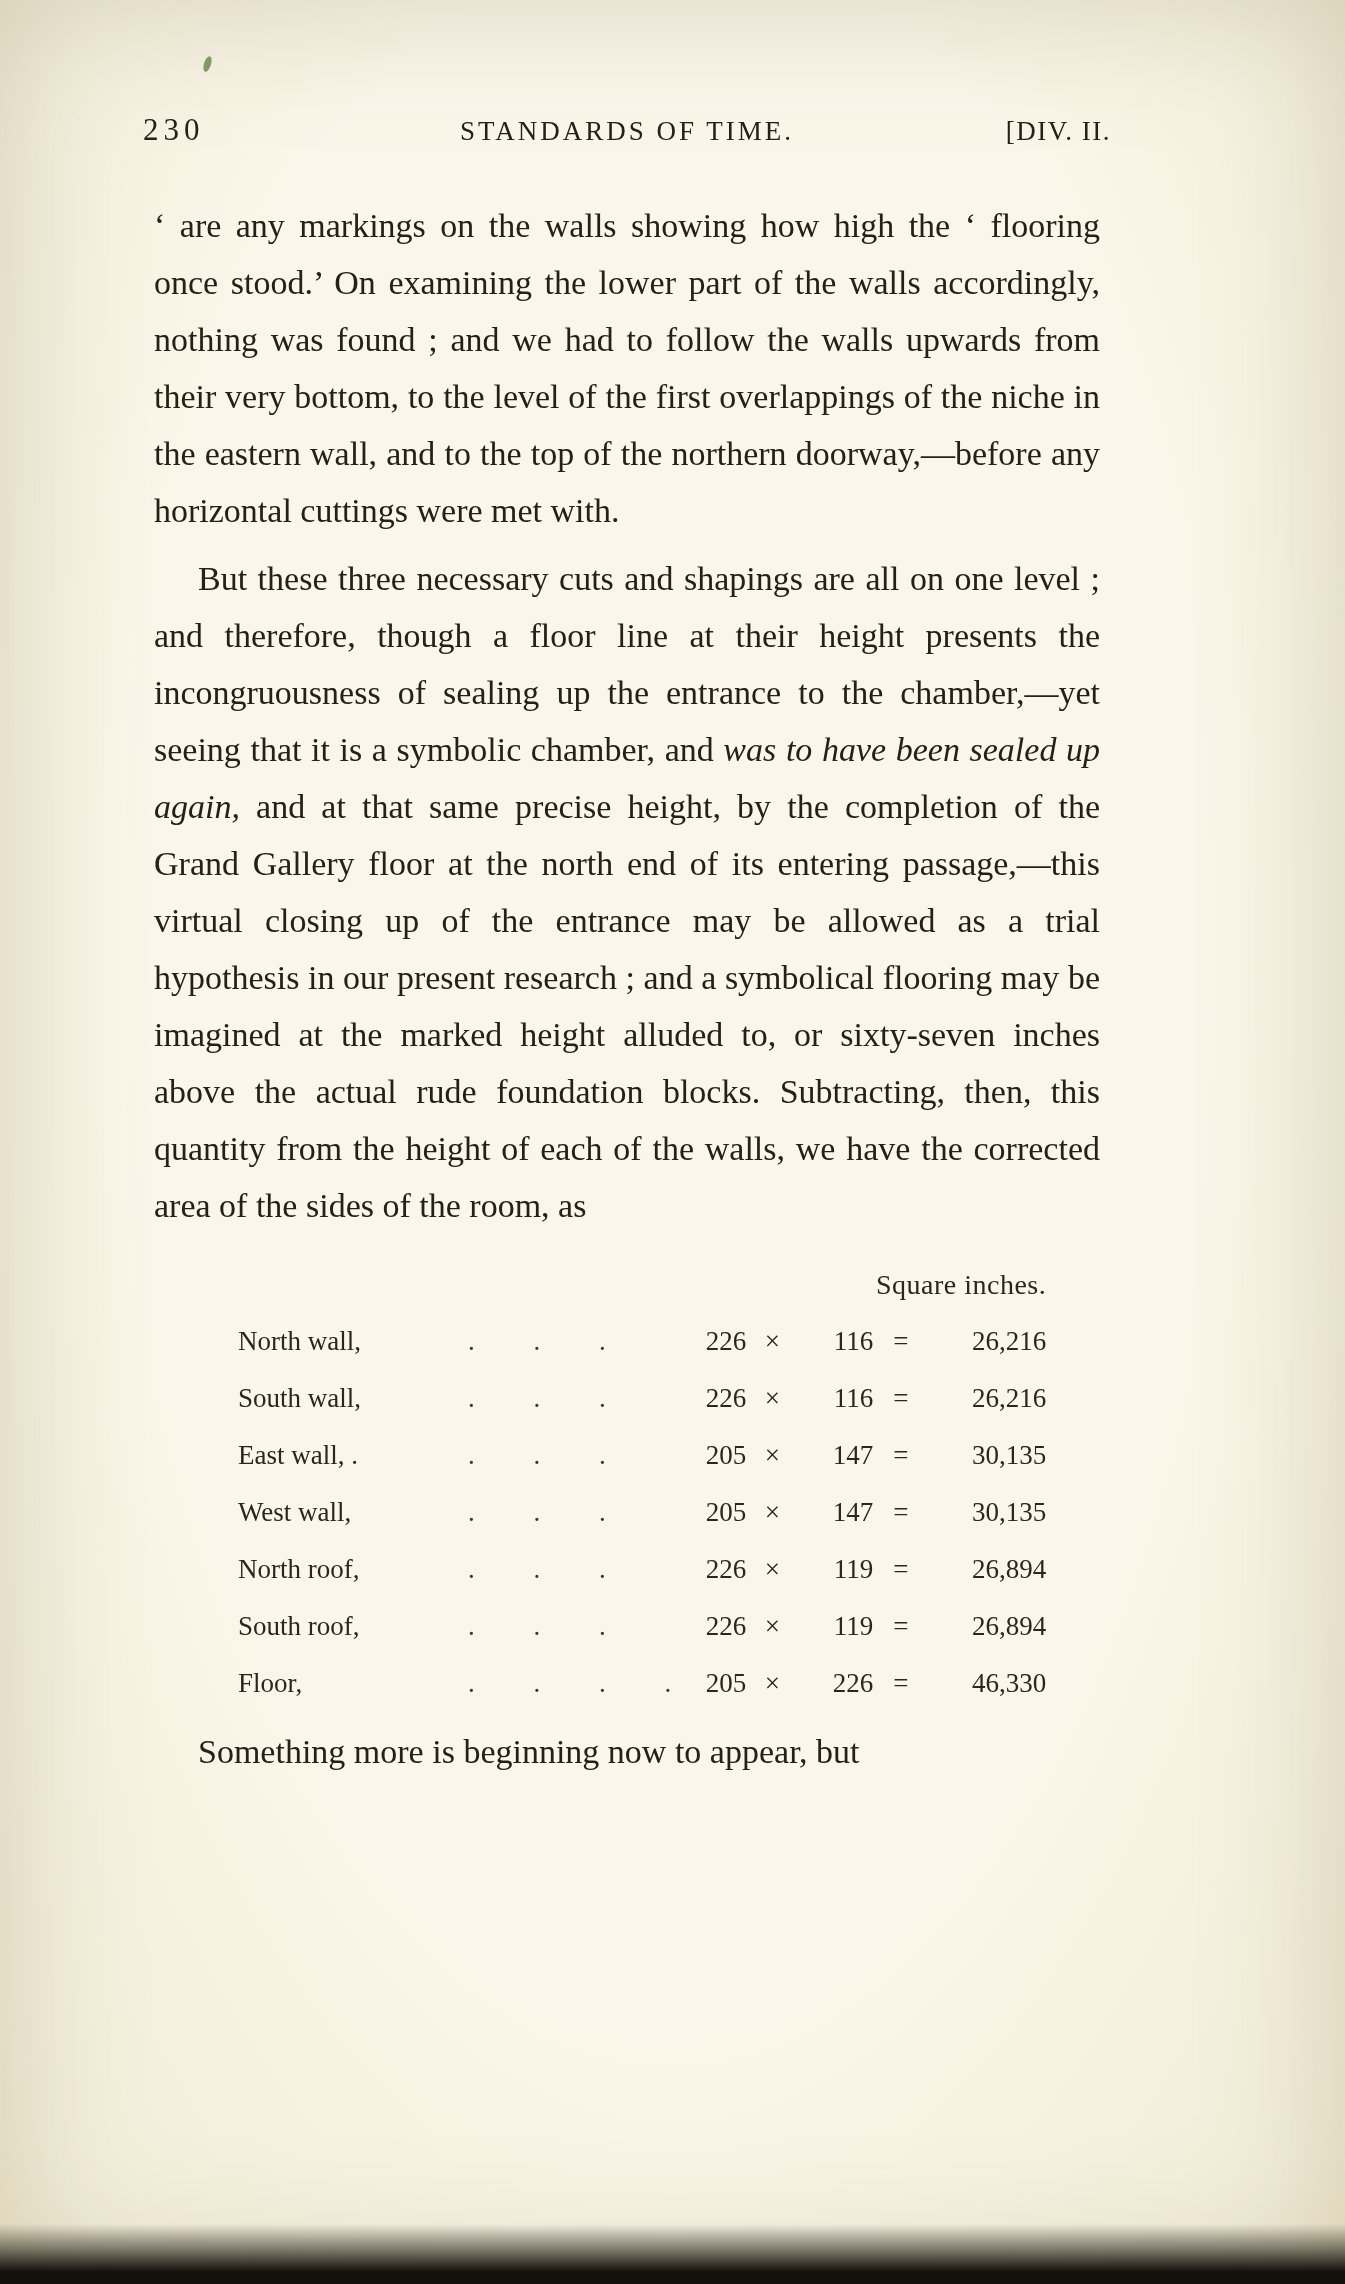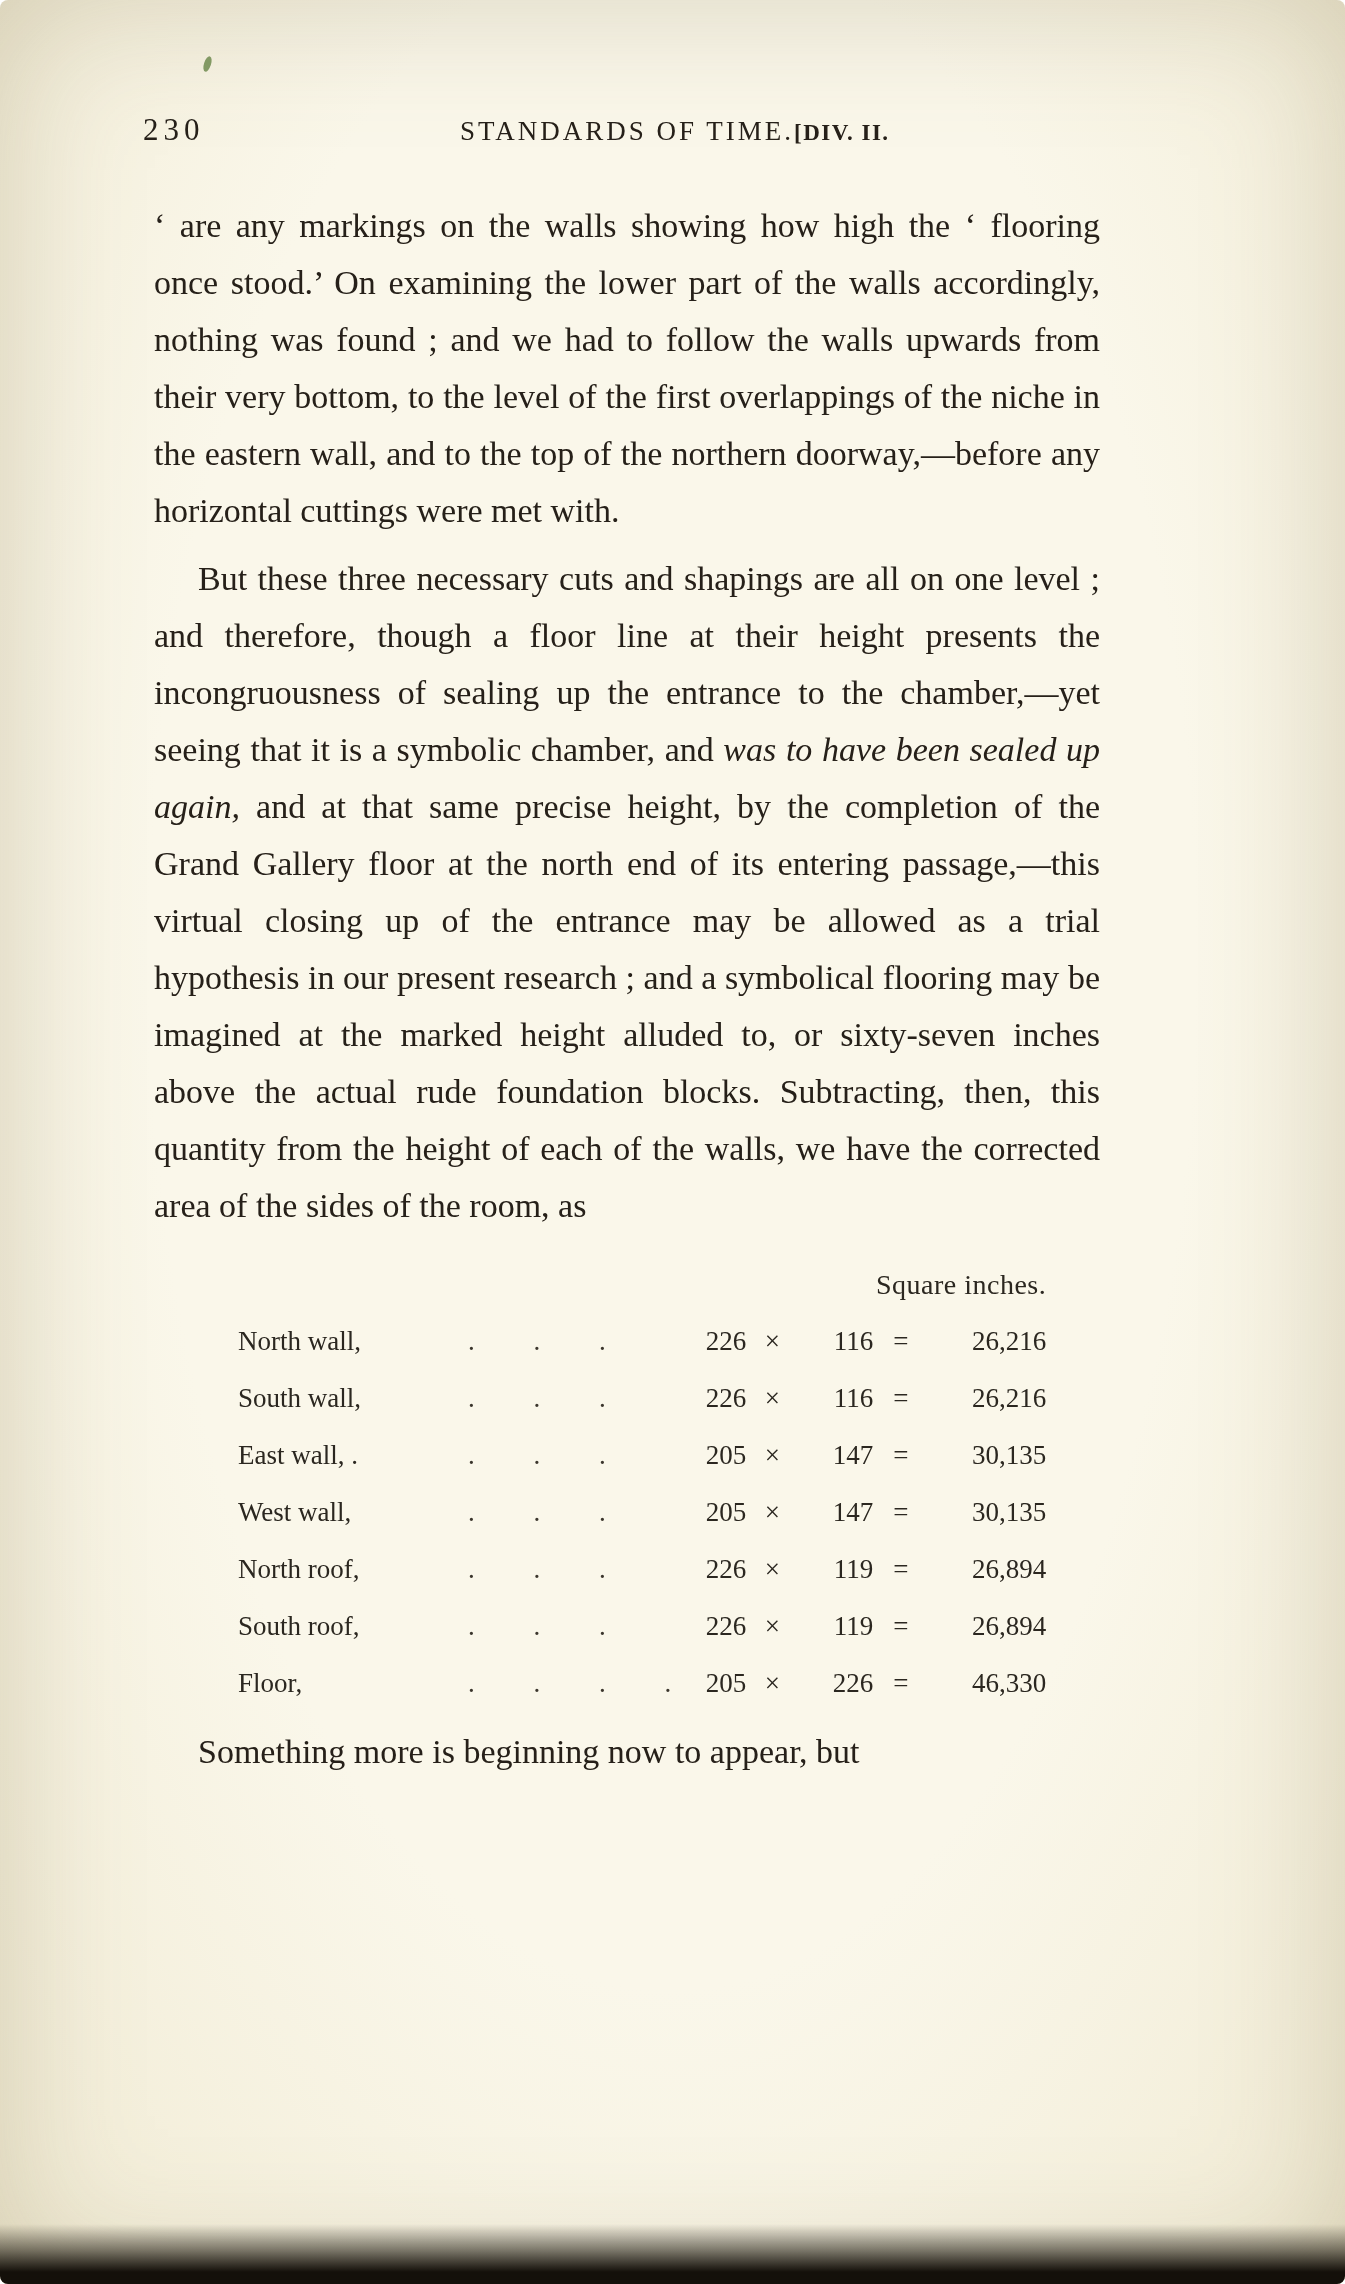--- a/index.html
+++ b/index.html
@@ -4,21 +4,20 @@
 <style>
   html, body { margin: 0; padding: 0; }
   .page {
     position: relative;
     width: 1345px;
     height: 2284px;
     background: radial-gradient(ellipse at 50% 42%, #faf7ea 55%, #f1ebd4 100%);
     font-family: "Liberation Serif", serif;
     color: #262019;
     overflow: hidden;
-    border-radius: 8px;
   }
   .vignette {
     position: absolute;
     inset: 0;
     box-shadow: inset 0 0 140px rgba(140, 125, 85, 0.30);
     pointer-events: none;
   }
   .speck {
     position: absolute;
     top: 56px;
@@ -44,24 +43,24 @@
     letter-spacing: 5px;
     text-align: left;
   }
   .running-title {
     font-size: 27px;
     font-weight: normal;
     letter-spacing: 3px;
     text-align: center;
   }
   .division {
-    font-size: 23px;
-    font-weight: bold;
+    font-size: 27px;
+    font-weight: normal;
     letter-spacing: 1.5px;
-    text-align: left;
+    text-align: right;
   }
   .text-block {
     position: absolute;
     top: 186px;
     left: 143px;
     width: 968px;
     font-size: 34px;
     line-height: 57px;
     text-align: justify;
   }

